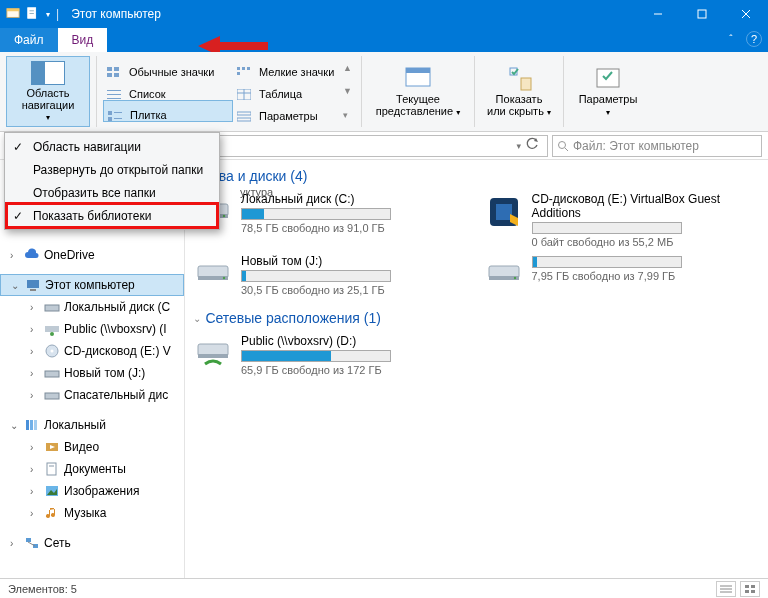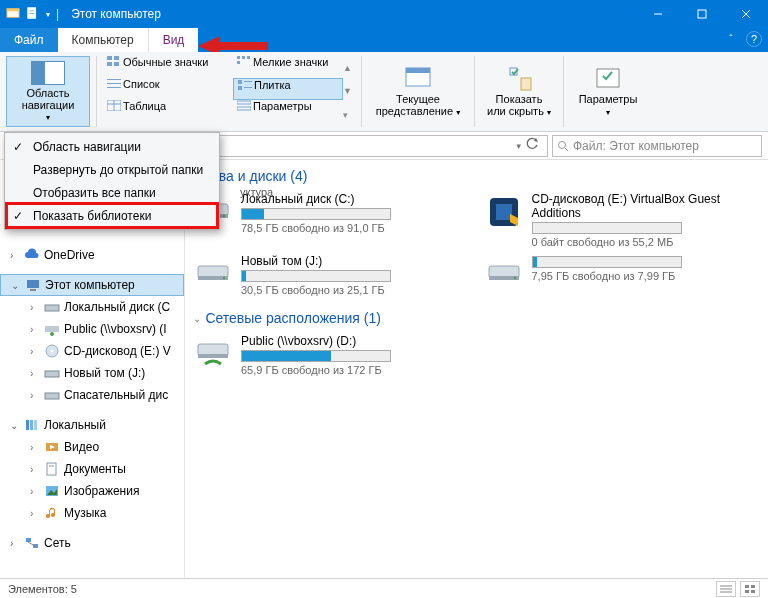--- a/index.html
+++ b/index.html
@@ -32,21 +32,21 @@
 .ribbon { height: 80px; background: #f5f6f7; border-bottom: 1px solid #d0d0d0; display: flex; position: relative; }
 .ribbon .sep { width: 1px; background: #d8d8d8; margin: 4px 0; }
 .ribbon .group { padding: 4px 6px; display: flex; }
 .navpane-btn { width: 84px; text-align: center; font-size: 11px; display: flex; flex-direction: column; align-items: center; justify-content: center; gap: 2px; background: #cde6f7; border: 1px solid #7bb6e0; padding: 4px; }
 .navpane-btn .ico { width: 34px; height: 28px; border: 1px solid #5591c2; background: linear-gradient(#fff,#eaf4fc); display:flex; }
 .navpane-btn .ico .side{width:13px;background:#5591c2;}
 .navpane-btn .ico .main{flex:1;background:#fff;}
 .navpane-btn .lbl { line-height: 1.1; }
 .navpane-btn .drop { font-size: 8px; }
 .layout-grid { display: grid; grid-template-columns: 130px 110px; grid-template-rows: repeat(3, 22px); gap: 0; font-size: 11px; align-items: center; }
-.layout-grid .opt { display: flex; align-items: flex-start; gap: 2px; padding: 0 4px; height: 22px; }
+.layout-grid .opt { display: flex; align-items: flex-end; gap: 8px; padding: 0 4px; height: 22px; }
 .layout-grid .opt.sel { background: #cde6f7; border: 1px solid #7bb6e0; }
 .layout-grid .opt .lico{width:14px;height:11px;display:inline-block;}
 .bigbtn { width: 100px; display: flex; flex-direction: column; align-items: center; justify-content: center; font-size: 11px; gap: 0; padding: 2px; }
 .bigbtn.narrow{width:76px;}
 .bigbtn .bicon { width: 32px; height: 28px; display:flex;align-items:center;justify-content:center; }
 .bigbtn .blbl { text-align: center; line-height: 1.1; }
 
 
 .dropdown { position: absolute; left: 4px; top: 132px; width: 216px; background: #f5f6f7; border: 1px solid #b5b5b5; box-shadow: 2px 3px 8px rgba(0,0,0,.35); font-size: 12px; z-index: 50; padding: 2px;}
 .dropdown .mitem { height: 23px; display: flex; align-items: center; padding: 0 8px 0 26px; position: relative; }
@@ -121,21 +121,20 @@
     <div class="winbtn">
         <svg viewBox="0 0 10 10">
           <line x1="1" y1="1" x2="9" y2="9" stroke="#fff"></line>
           <line x1="9" y1="1" x2="1" y2="9" stroke="#fff"></line>
         </svg>
       </div>
   </div>
 
   <div class="tabstrip">
     <div class="tab file">Файл</div>
-    <div class="tab inactive">Компьютер</div>
     <div class="tab active">Вид</div>
     <div class="right">
       <div class="chev" style="font-size:10px;">ˆ</div>
       <div class="help">?</div>
     </div>
   </div>
 
   <svg class="red-arrow" width="70" height="24" viewBox="0 0 70 24">
     <polygon points="0,12 22,2 22,8 70,8 70,16 22,16 22,22" fill="#d82020"></polygon>
   </svg>
@@ -174,36 +173,36 @@
             <span>Мелкие значки</span>
           </div>
         <div class="opt">
             <span class="lico"><svg viewBox="0 0 14 11">
                 <rect y="1" width="14" height="1" fill="#7aa3cf"></rect>
                 <rect y="5" width="14" height="1" fill="#7aa3cf"></rect>
                 <rect y="9" width="14" height="1" fill="#7aa3cf"></rect>
               </svg></span>
             <span>Список</span>
           </div>
+        <div class="opt">
+            <span class="lico"><svg viewBox="0 0 14 11">
+                <rect width="14" height="11" fill="none" stroke="#7aa3cf"></rect>
+                <line x1="0" y1="4" x2="14" y2="4" stroke="#7aa3cf"></line>
+                <line x1="7" y1="0" x2="7" y2="11" stroke="#7aa3cf"></line>
+              </svg></span>
+            <span>Таблица</span>
+          </div>
         <div class="opt sel">
             <span class="lico"><svg viewBox="0 0 14 11">
                 <rect x="0" y="1" width="4" height="4" fill="#7aa3cf"></rect>
                 <rect x="6" y="2" width="8" height="1" fill="#7aa3cf"></rect>
                 <rect x="0" y="7" width="4" height="4" fill="#7aa3cf"></rect>
                 <rect x="6" y="8" width="8" height="1" fill="#7aa3cf"></rect>
               </svg></span>
             <span>Плитка</span>
-          </div>
-        <div class="opt">
-            <span class="lico"><svg viewBox="0 0 14 11">
-                <rect width="14" height="11" fill="none" stroke="#7aa3cf"></rect>
-                <line x1="0" y1="4" x2="14" y2="4" stroke="#7aa3cf"></line>
-                <line x1="7" y1="0" x2="7" y2="11" stroke="#7aa3cf"></line>
-              </svg></span>
-            <span>Таблица</span>
           </div>
         <div class="opt">
             <span class="lico"><svg viewBox="0 0 14 11">
                 <rect y="1" width="14" height="3" fill="none" stroke="#7aa3cf"></rect>
                 <rect y="7" width="14" height="3" fill="none" stroke="#7aa3cf"></rect>
               </svg></span>
             <span>Параметры</span>
           </div>
       </div>
       <div style="width:12px;display:flex;flex-direction:column;justify-content:space-around;color:#888;font-size:9px;">

